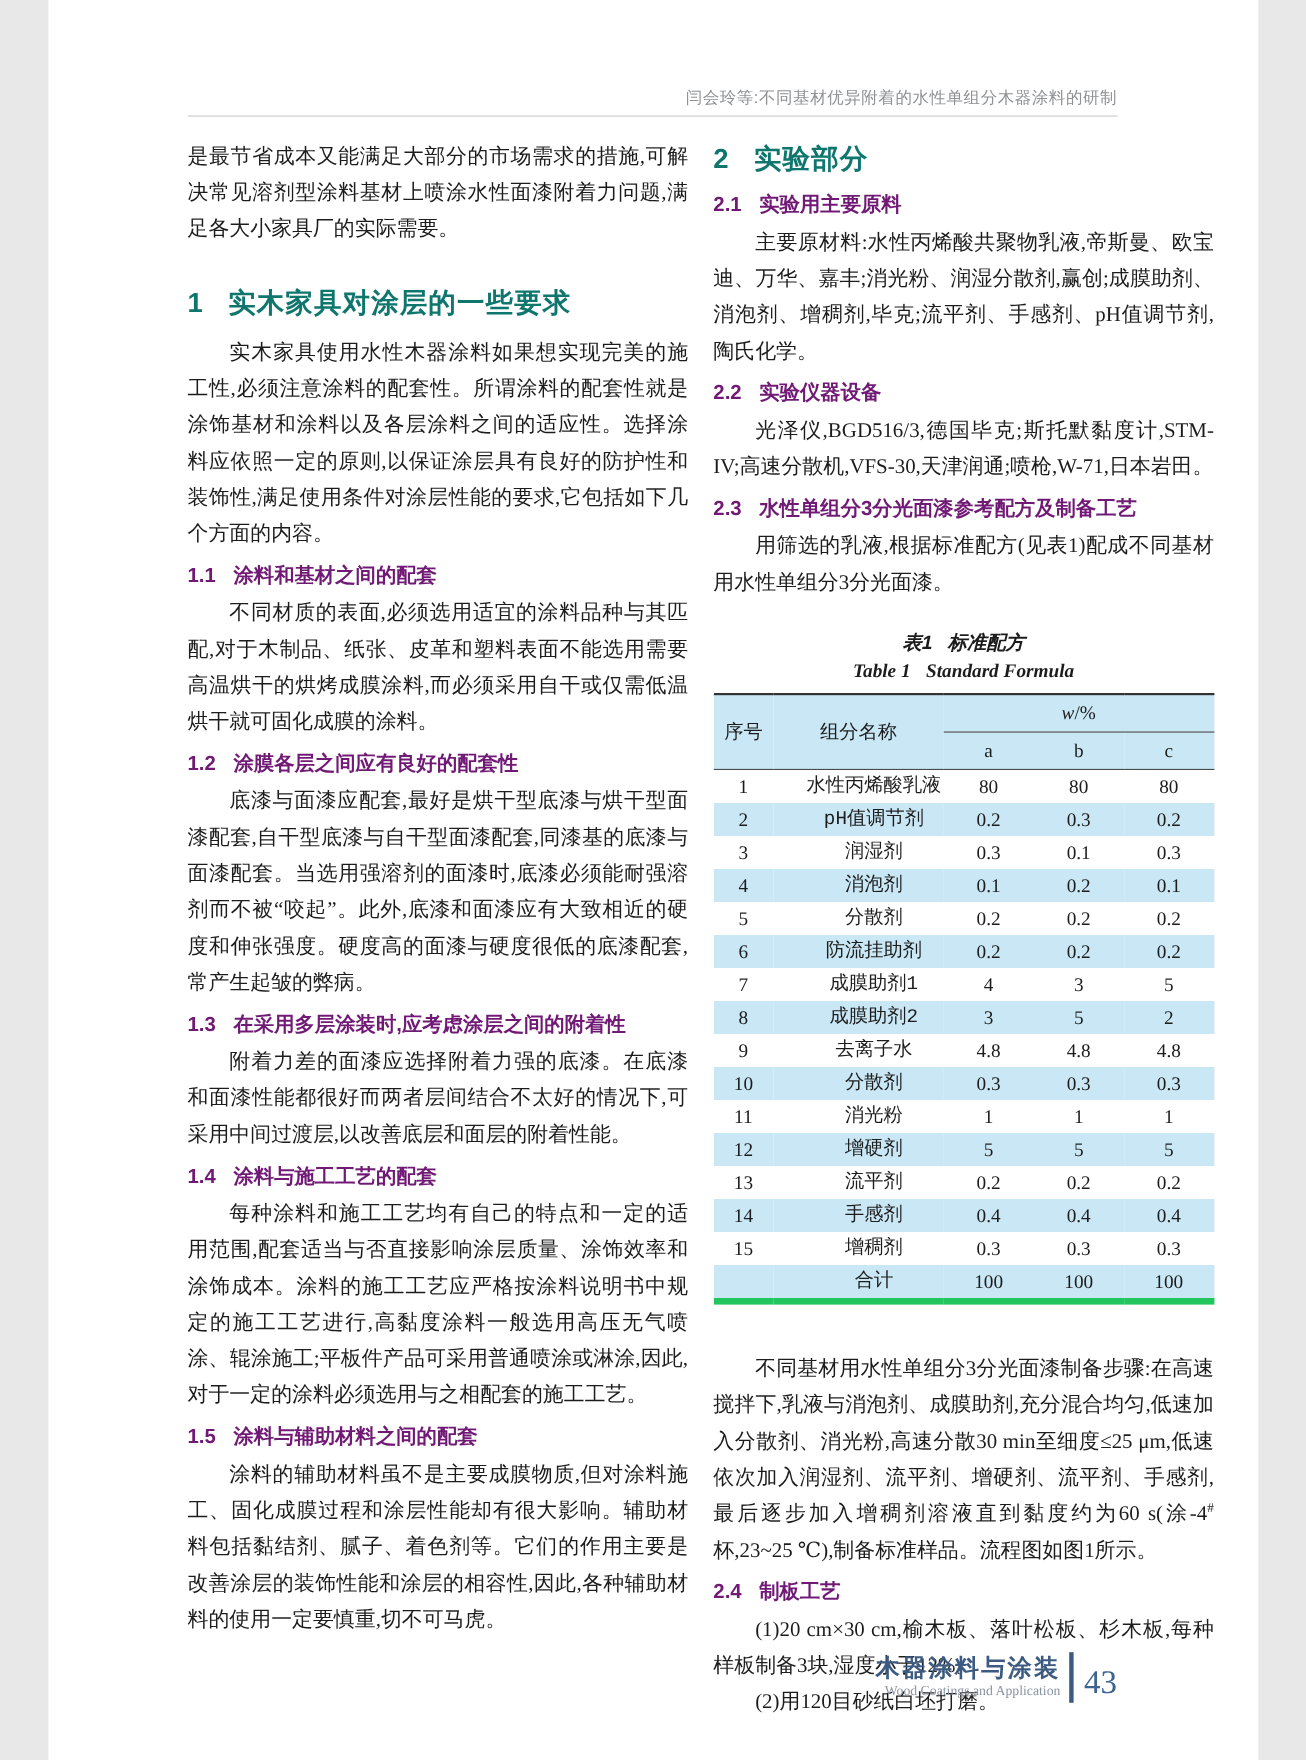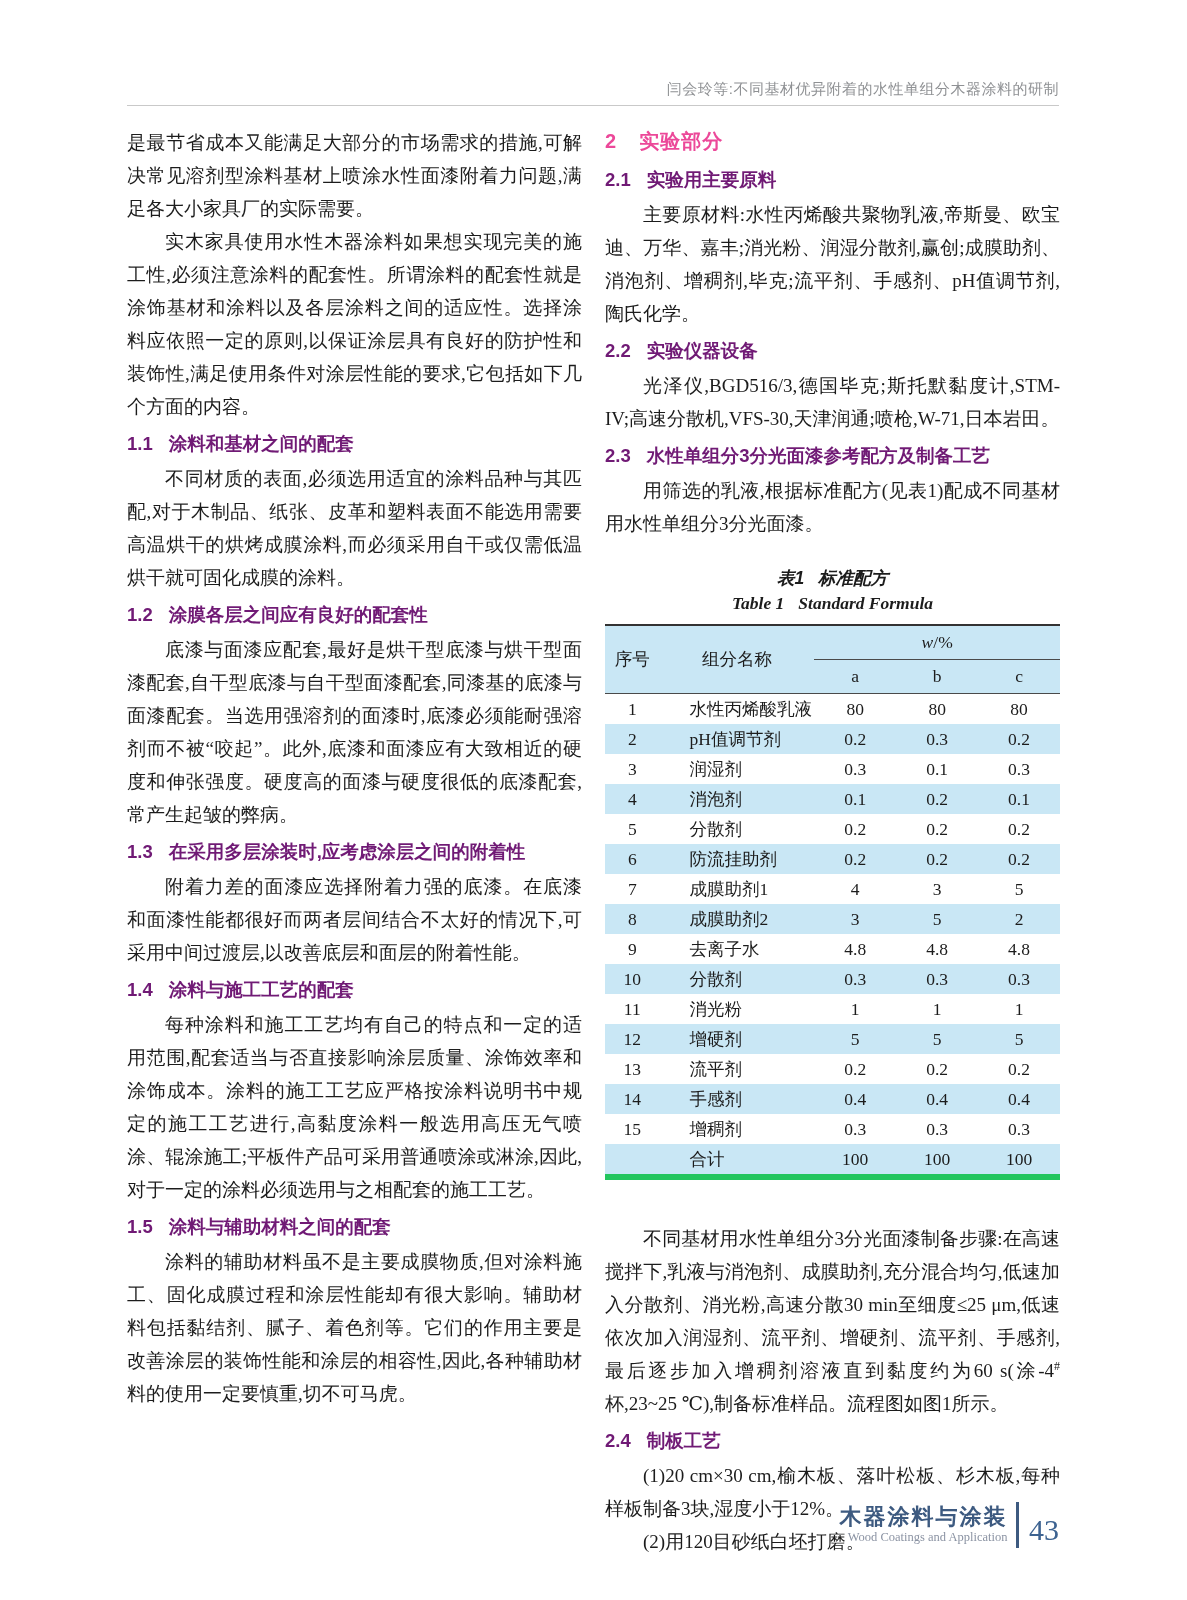--- a/index.html
+++ b/index.html
@@ -1,36 +1,36 @@
 <!DOCTYPE html>
 <html lang="zh"><head>
 <meta charset="utf-8">
 <style>
   html,body { margin:0; padding:0; background:#e8e8e8; }
   .page {
-    position:relative; width:1187px; height:1600px; margin:0 auto;
+    position:relative; width:1100px; height:1600px; margin:0 auto;
     background:#ffffff; overflow:hidden;
     font-family:"Liberation Serif","DejaVu Serif",serif; color:#1c1c1c;
   }
   .running-head {
     position:absolute; top:80px; left:127px; right:128px;
     text-align:right; font-size:15px; color:#8f9194;
     font-family:"Liberation Sans","DejaVu Sans",sans-serif; letter-spacing:0.5px;
   }
   .head-rule { position:absolute; top:105px; left:127px; right:128px; border-top:1px solid #c9c9c9; }
 
   .columns { position:absolute; top:126px; left:127px; width:934px; display:flex; gap:23px; }
   .col { width:455px; }
 
   p.body { font-size:19px; line-height:33px; text-align:justify; margin:0; }
   p.ind { text-indent:2em; }
 
   h2.sec {
-    font-family:"Liberation Sans","DejaVu Sans",sans-serif; color:#ec4899;
-    font-size:20px; font-weight:bold; margin:34px 0 12px 0; letter-spacing:1px;
+    font-family:"Liberation Sans","DejaVu Sans",sans-serif; color:#0f766e;
+    font-size:25px; font-weight:bold; margin:34px 0 12px 0; letter-spacing:1px;
   }
   h2.sec .num { margin-right:22px; }
   h2.first { margin-top:2px; }
   h3.sub {
     font-family:"Liberation Sans","DejaVu Sans",sans-serif; color:#701a75;
     font-size:18.5px; font-weight:bold; margin:8px 0 6px 0;
   }
   h3.sub .num { margin-right:16px; }
 
   .tbl-cap { text-align:center; margin-top:26px;font-style:italic; }
@@ -42,21 +42,21 @@
   table.formula {
     width:100%; border-collapse:collapse; margin-top:10px;
     font-size:17.5px;
     border-top:2px solid #333; border-bottom:6px solid #22c55e;
   }
   table.formula thead th {
     background:#c9e7f5; font-weight:normal; padding:4px 2px;
     border-bottom:1px solid #4a4a4a; line-height:25px;
   }
   table.formula tbody td { padding:2px; text-align:center; line-height:26px; }
-  table.formula tbody td.comp { text-align:left; padding-left:30px; }
+  table.formula tbody td.comp { text-align:center; padding-left:30px;font-family:Liberation Mono, monospace; }
   table.formula tbody tr:nth-child(even) { background:#c9e7f5; }
   .ital { font-style:italic; }
 
   p.steps { margin-top:42px; }
   sup.hash { font-size:12px; vertical-align:super; line-height:0; }
 
   .footer {
     position:absolute; right:128px; bottom:52px;
     display:flex; align-items:center;
   }
@@ -75,20 +75,23 @@
 <div class="page">
 
   <div class="running-head">闫会玲等:不同基材优异附着的水性单组分木器涂料的研制</div>
   <div class="head-rule"></div>
 
   <div class="columns">
 
     <div class="col">
       <p class="body">是最节省成本又能满足大部分的市场需求的措施,可解决常见溶剂型涂料基材上喷涂水性面漆附着力问题,满足各大小家具厂的实际需要。</p>
 
+      <h2 class="sec">
+        <span class="num">1</span><span>实木家具对涂层的一些要求</span>
+      </h2>
       <p class="body ind">实木家具使用水性木器涂料如果想实现完美的施工性,必须注意涂料的配套性。所谓涂料的配套性就是涂饰基材和涂料以及各层涂料之间的适应性。选择涂料应依照一定的原则,以保证涂层具有良好的防护性和装饰性,满足使用条件对涂层性能的要求,它包括如下几个方面的内容。</p>
 
       <h3 class="sub">
         <span class="num">1.1</span><span>涂料和基材之间的配套</span>
       </h3>
       <p class="body ind">不同材质的表面,必须选用适宜的涂料品种与其匹配,对于木制品、纸张、皮革和塑料表面不能选用需要高温烘干的烘烤成膜涂料,而必须采用自干或仅需低温烘干就可固化成膜的涂料。</p>
 
       <h3 class="sub">
         <span class="num">1.2</span><span>涂膜各层之间应有良好的配套性</span>
       </h3>

